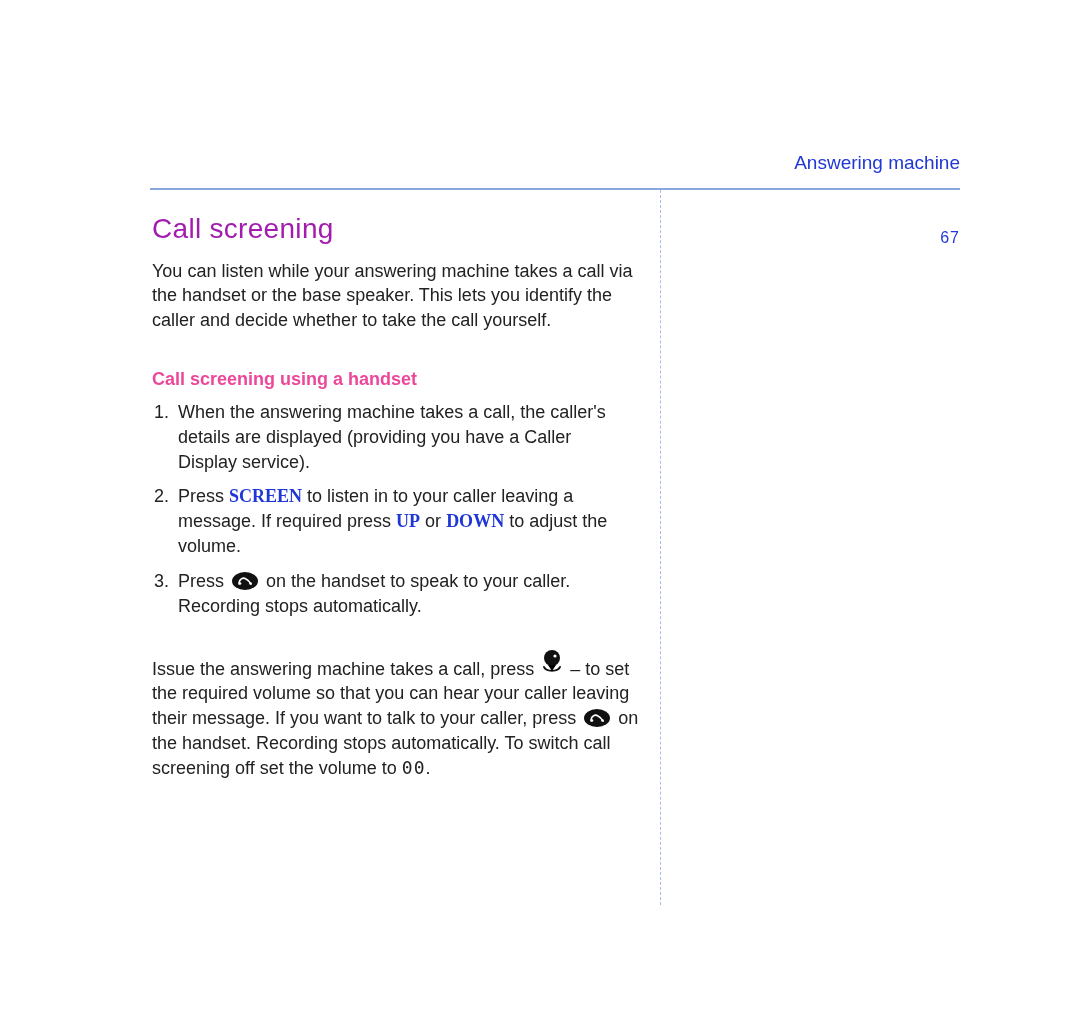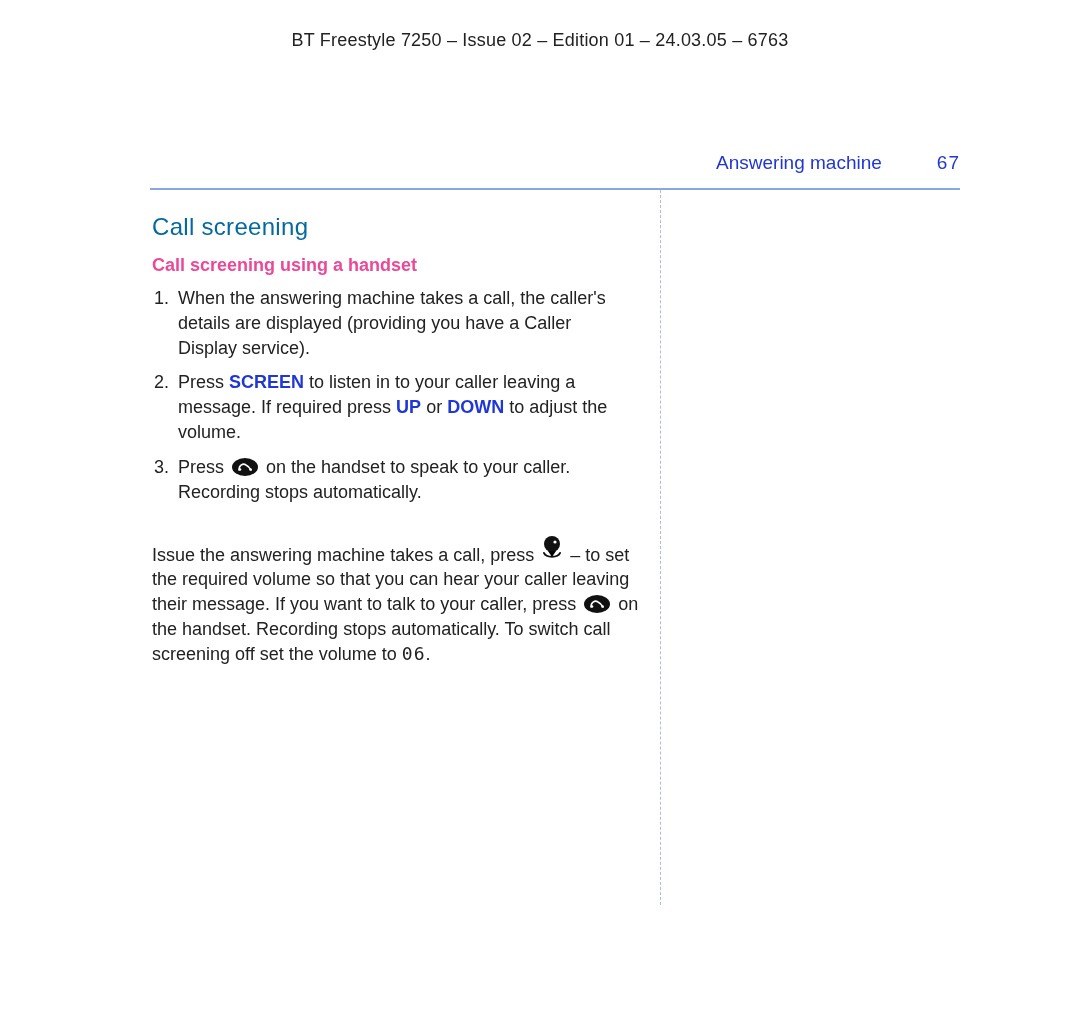--- a/index.html
+++ b/index.html
@@ -34,30 +34,31 @@
     top: 188px;
     border-top: 2px solid #8aa7e0;
   }
   .running-head {
     position: absolute;
     top: 152px;
     left: 150px;
     right: 120px;
     display: flex;
     justify-content: flex-end;
-    align-items: flex-start;
+    align-items: flex-end;
     gap: 55px;
     font-size: 19px;
+    flex-direction: column;
   }
   .running-head .section {
     color: #2037d8;
   }
   .running-head .pageno {
     color: #2037d8;
-    font-size: 19px;
+    font-size: 16px;
     letter-spacing: 1px;
   }
   .divider-vert {
     position: absolute;
     left: 660px;
     top: 190px;
     bottom: 120px;
     border-left: 1px dashed #a9bce8;
   }
   .content {
@@ -65,22 +66,22 @@
     left: 152px;
     top: 210px;
     width: 490px;
     color: #222;
     font-size: 18px;
     line-height: 1.38;
   }
   h1.title {
     margin: 0 0 10px 0;
     font-weight: 400;
-    font-size: 24px;
-    color: #0369a1;
+    font-size: 28px;
+    color: #a21caf;
     letter-spacing: 0.3px;
   }
   p.intro {
     margin: 0 0 34px 0;
   }
   h3.subhead {
     margin: 0 0 8px 0;
     font-size: 18px;
     font-weight: 700;
     color: #ec4899;
@@ -89,53 +90,54 @@
     margin: 0 11px 30px 0;
     padding-left: 22px;
   }
   ol.steps li {
     margin: 0 0 10px 0;
     padding-left: 4px;
   }
   .kw {
     font-weight: 700;
     color: #2037d8;
+    font-family: Liberation Serif, serif;
   }
   .btn-icon {
     display: inline-block;
     vertical-align: -4px;
     margin: 0 2px;
   }
   .btn-icon svg { display: block; }
   p.base {
     margin: 0;
   }
   .zeros {
     font-family: "Consolas", "Menlo", monospace;
     letter-spacing: 1px;
   }
 </style>
 </head>
 <body>
 
 <div class="page">
 
-  <div class="doc-id">BT Freestyle 7250 – Issue 02 – Edition 01 – 24.03.05 – 6763</div>
 
   <div class="running-head">
     <span class="section">Answering machine</span>
     <span class="pageno">67</span>
   </div>
 
   <div class="top-rule"></div>
   <div class="divider-vert"></div>
 
   <div class="content">
     <h1 class="title">Call screening</h1>
 
+    <p class="intro">You can listen while your answering machine takes a call via the handset or the base speaker. This lets you identify the caller and decide whether to take the call yourself.</p>
 
     <h3 class="subhead">Call screening using a handset</h3>
 
     <ol class="steps">
       <li>When the answering machine takes a call, the caller's details are displayed (providing you have a Caller Display service).</li>
       <li>
         <span>Press </span><span class="kw">SCREEN</span><span> to listen in to your caller leaving a message. If required press </span><span class="kw">UP</span><span> or </span><span class="kw">DOWN</span><span> to adjust the volume.</span>
       </li>
       <li>
         <span>Press </span>
@@ -167,16 +169,16 @@
       </span>
       <span> – to set the required volume so that you can hear your caller leaving their message. If you want to talk to your caller, press </span>
       <span class="btn-icon">
         <svg width="28" height="20" viewBox="0 0 28 20">
           <ellipse cx="14" cy="10" rx="13" ry="9" fill="#111"></ellipse>
           <path d="M8 13 C 8 8, 12 6, 15 8 C 17 9, 19 11, 20 13" stroke="#fff" stroke-width="1.6" fill="none" stroke-linecap="round"></path>
           <circle cx="9" cy="12.5" r="1.3" fill="#fff"></circle>
           <circle cx="19.5" cy="12.5" r="1.3" fill="#fff"></circle>
         </svg>
       </span>
-      <span> on the handset. Recording stops automatically. To switch call screening off set the volume to </span><span class="zeros">06</span><span>.</span>
+      <span> on the handset. Recording stops automatically. To switch call screening off set the volume to </span><span class="zeros">00</span><span>.</span>
     </p>
   </div>
 </div>
 
 </body></html>

